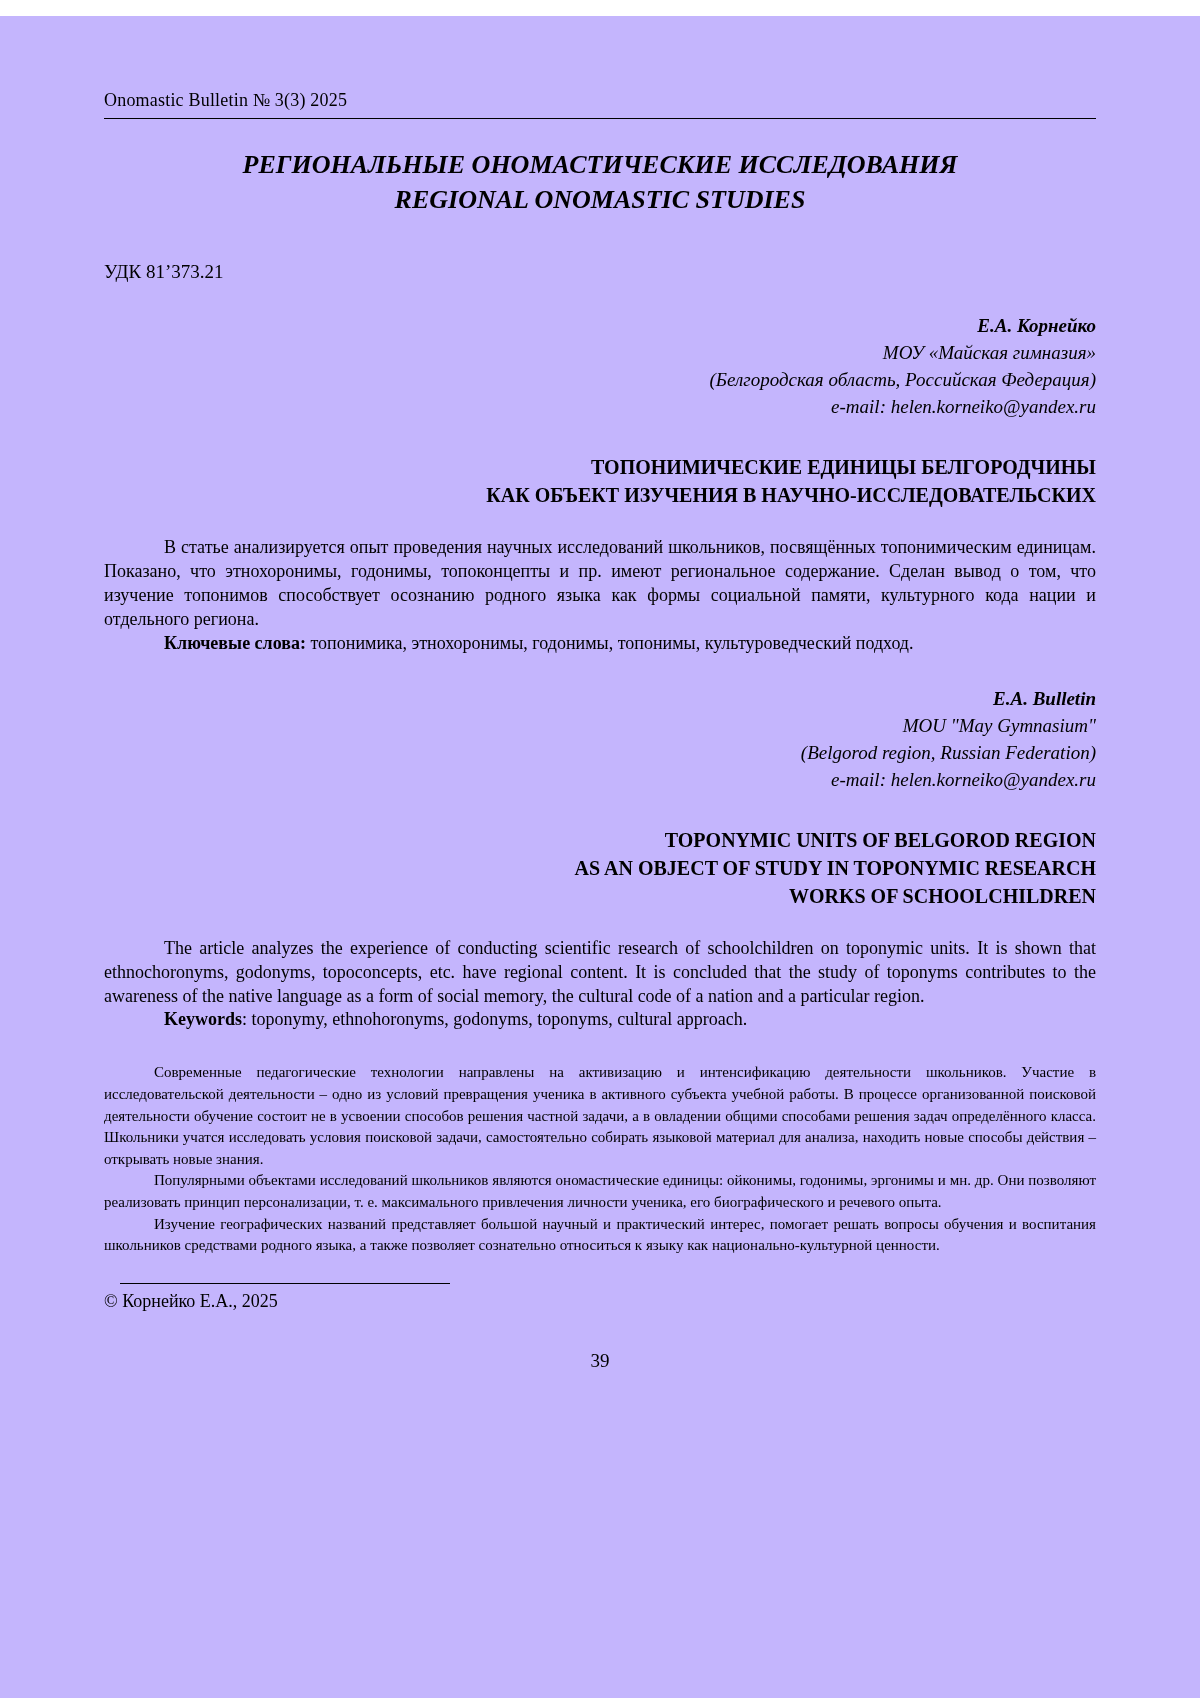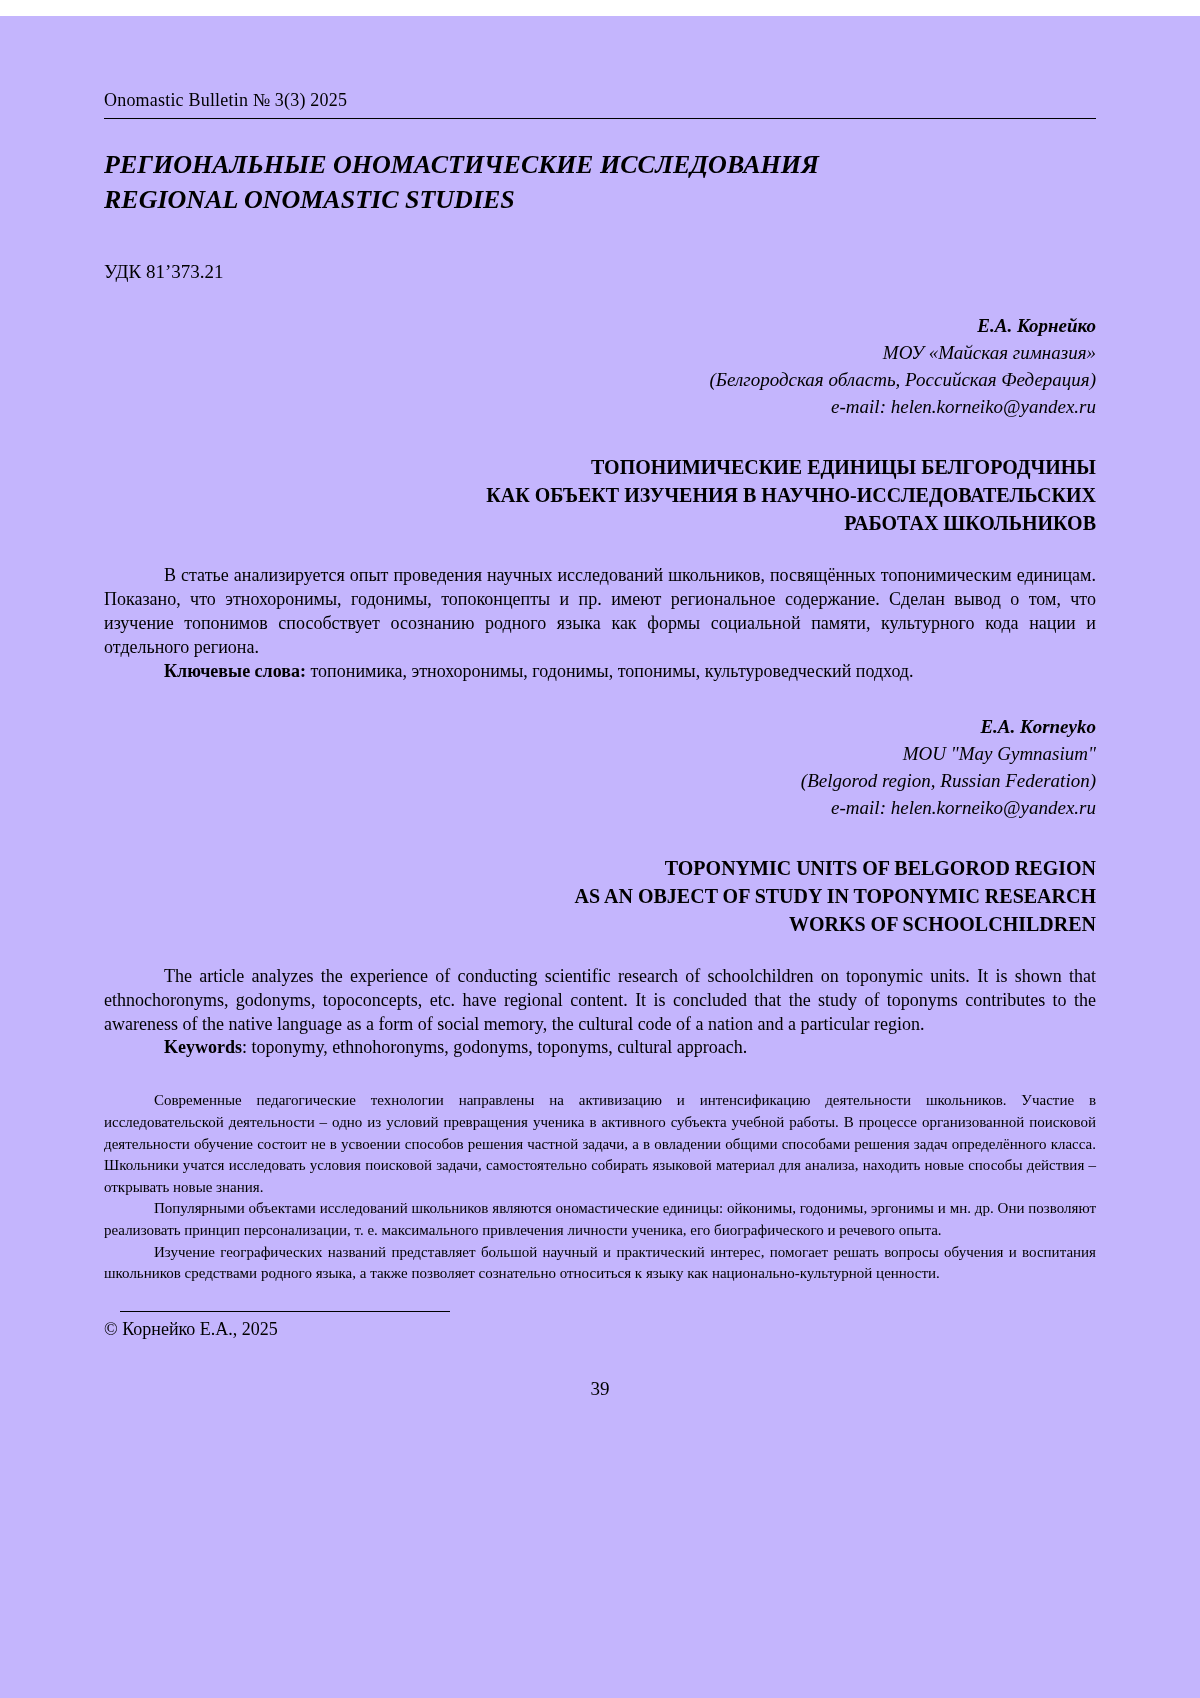--- a/index.html
+++ b/index.html
@@ -18,21 +18,21 @@
   .running-header {
     font-size: 18px;
     letter-spacing: 0.2px;
     padding-bottom: 7px;
     border-bottom: 1.6px solid #000;
   }
   .section-title {
     font-size: 26px;
     font-weight: bold;
     font-style: italic;
-    text-align: left;
+    text-align: center;
     line-height: 1.35;
     margin-top: 28px;
   }
   .block-line { display: block; }
   .udc { font-size: 19px; margin-top: 44px; }
   .author-block {
     text-align: right;
     font-size: 19px;
     font-style: italic;
     line-height: 1.42;
@@ -93,30 +93,29 @@
   <div class="author-block">
     <span class="block-line author-name">Е.А. Корнейко</span>
     <span class="block-line">МОУ «Майская гимназия»</span>
     <span class="block-line">(Белгородская область, Российская Федерация)</span>
     <span class="block-line">e-mail: helen.korneiko@yandex.ru</span>
   </div>
 
   <h2 class="article-title">
     <span class="block-line">ТОПОНИМИЧЕСКИЕ ЕДИНИЦЫ  БЕЛГОРОДЧИНЫ</span>
     <span class="block-line">КАК ОБЪЕКТ ИЗУЧЕНИЯ В НАУЧНО-ИССЛЕДОВАТЕЛЬСКИХ</span>
-    <span class="block-line">РАБОТАХ ШКОЛЬНИКОВ</span>
   </h2>
 
   <div class="abstract">
     <p>В статье анализируется опыт проведения научных исследований школьников, посвящённых топонимическим единицам. Показано, что этнохоронимы, годонимы, топоконцепты и пр.  имеют региональное содержание. Сделан вывод о том, что изучение топонимов способствует осознанию родного языка как формы социальной памяти, культурного кода нации и отдельного региона.</p>
     <p><span class="kw-label">Ключевые слова:</span><span> топонимика, этнохоронимы, годонимы, топонимы, культуроведческий подход.</span></p>
   </div>
 
   <div class="author-block">
-    <span class="block-line author-name">E.A. Korneyko</span>
+    <span class="block-line author-name">E.A. Bulletin</span>
     <span class="block-line">MOU "May Gymnasium"</span>
     <span class="block-line">(Belgorod region, Russian Federation)</span>
     <span class="block-line">e-mail: helen.korneiko@yandex.ru</span>
   </div>
 
   <h2 class="article-title">
     <span class="block-line">TOPONYMIC UNITS OF BELGOROD REGION</span>
     <span class="block-line">AS AN OBJECT OF STUDY IN TOPONYMIC RESEARCH</span>
     <span class="block-line">WORKS OF SCHOOLCHILDREN</span>
   </h2>

